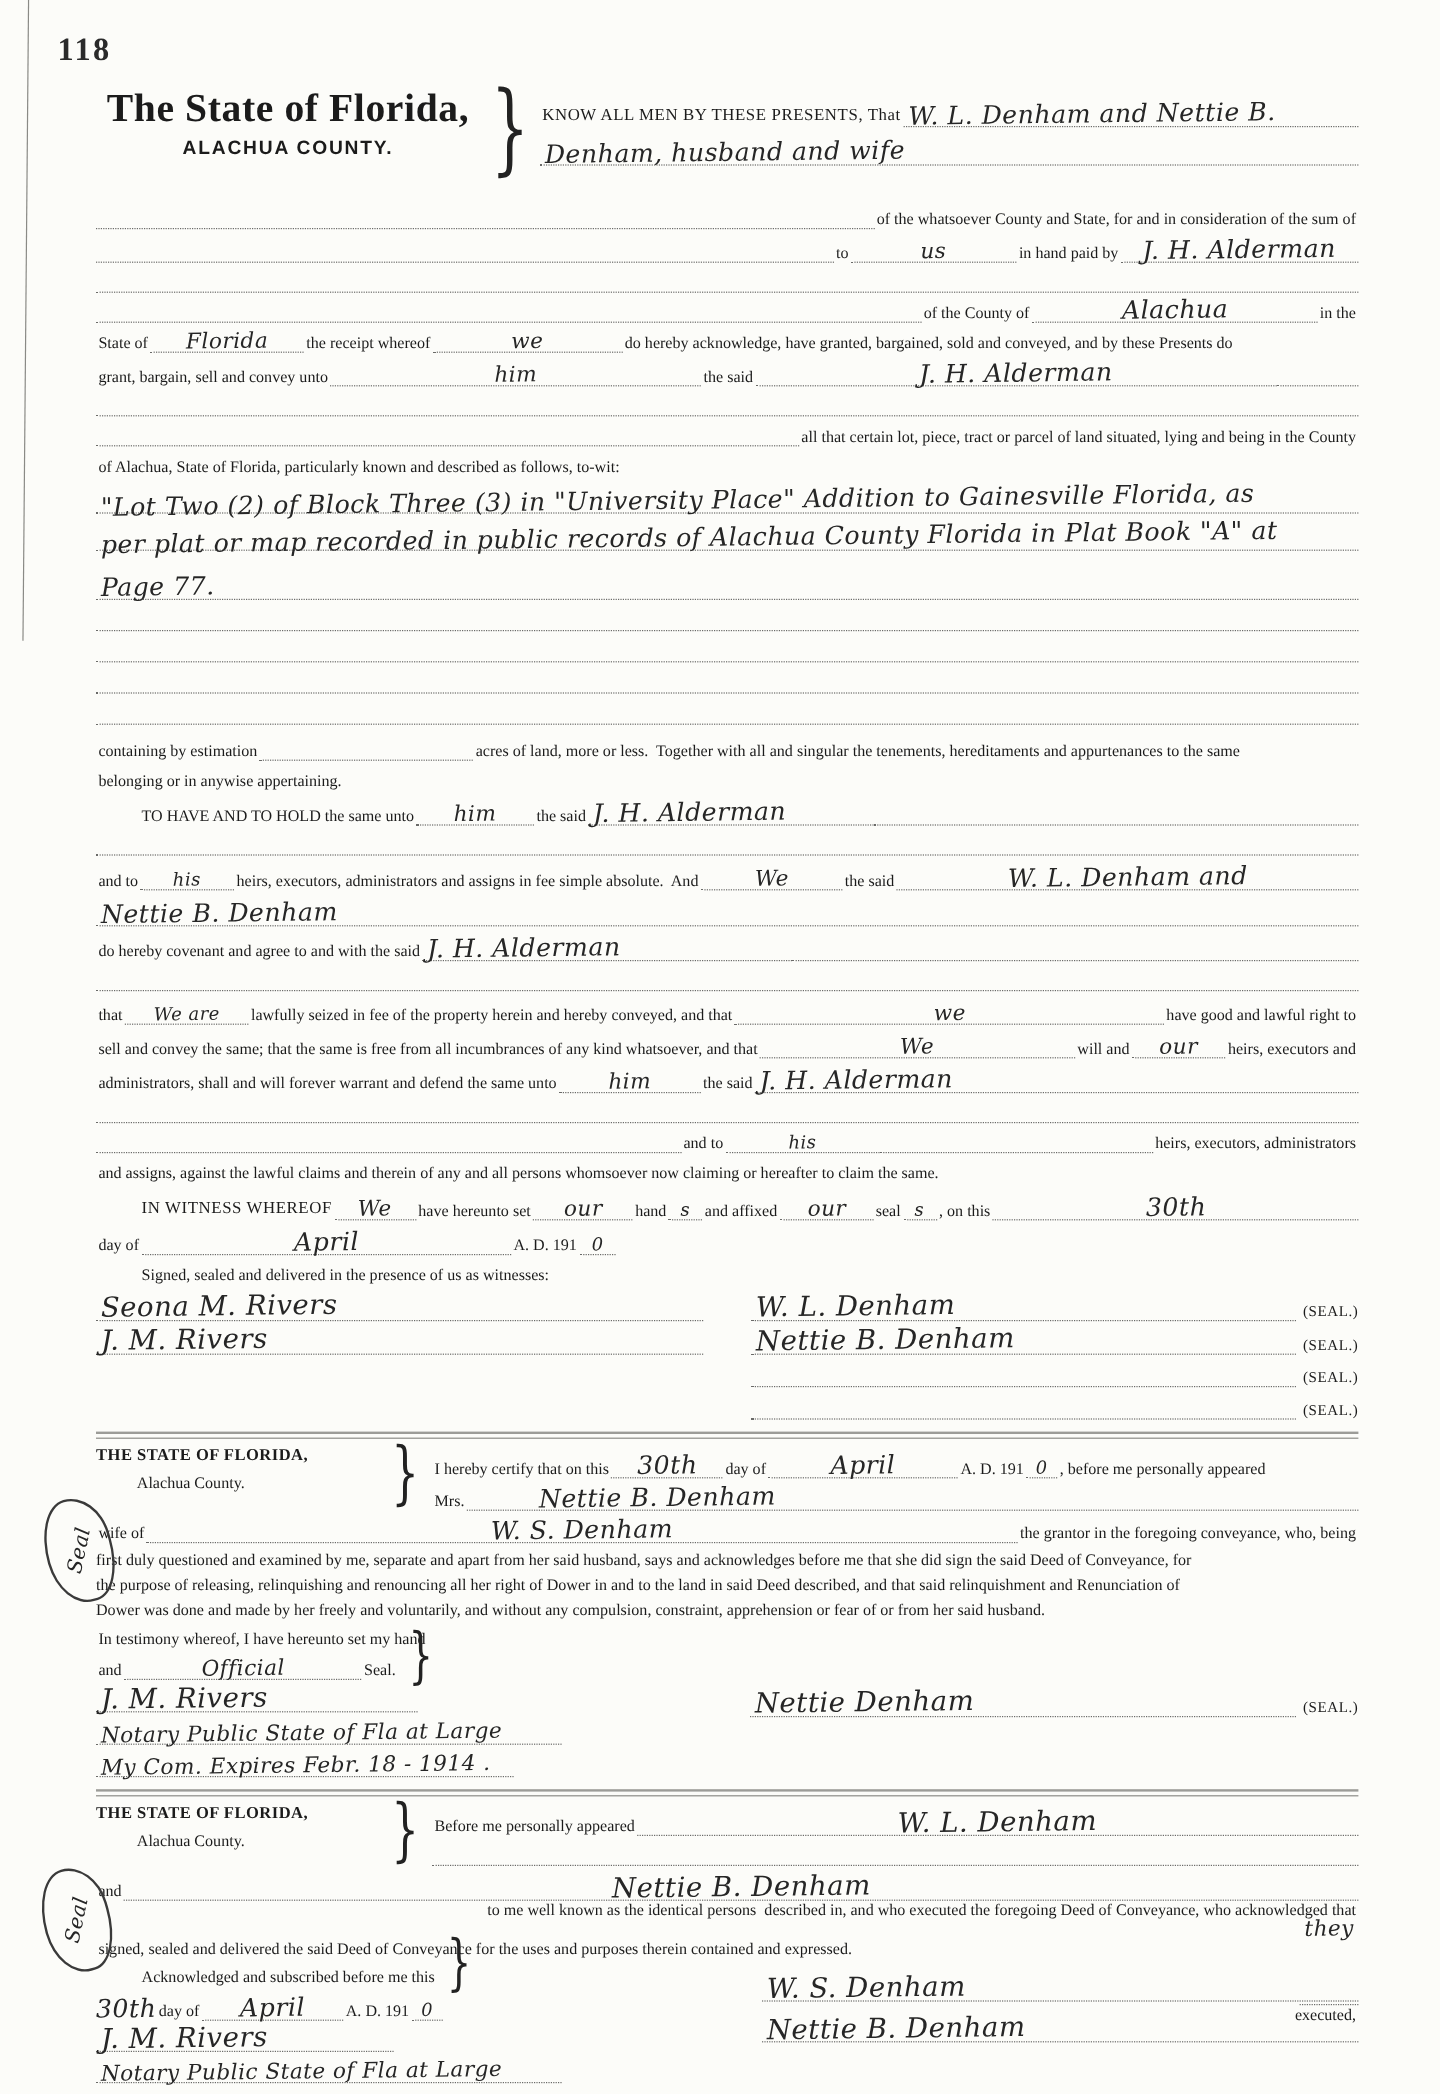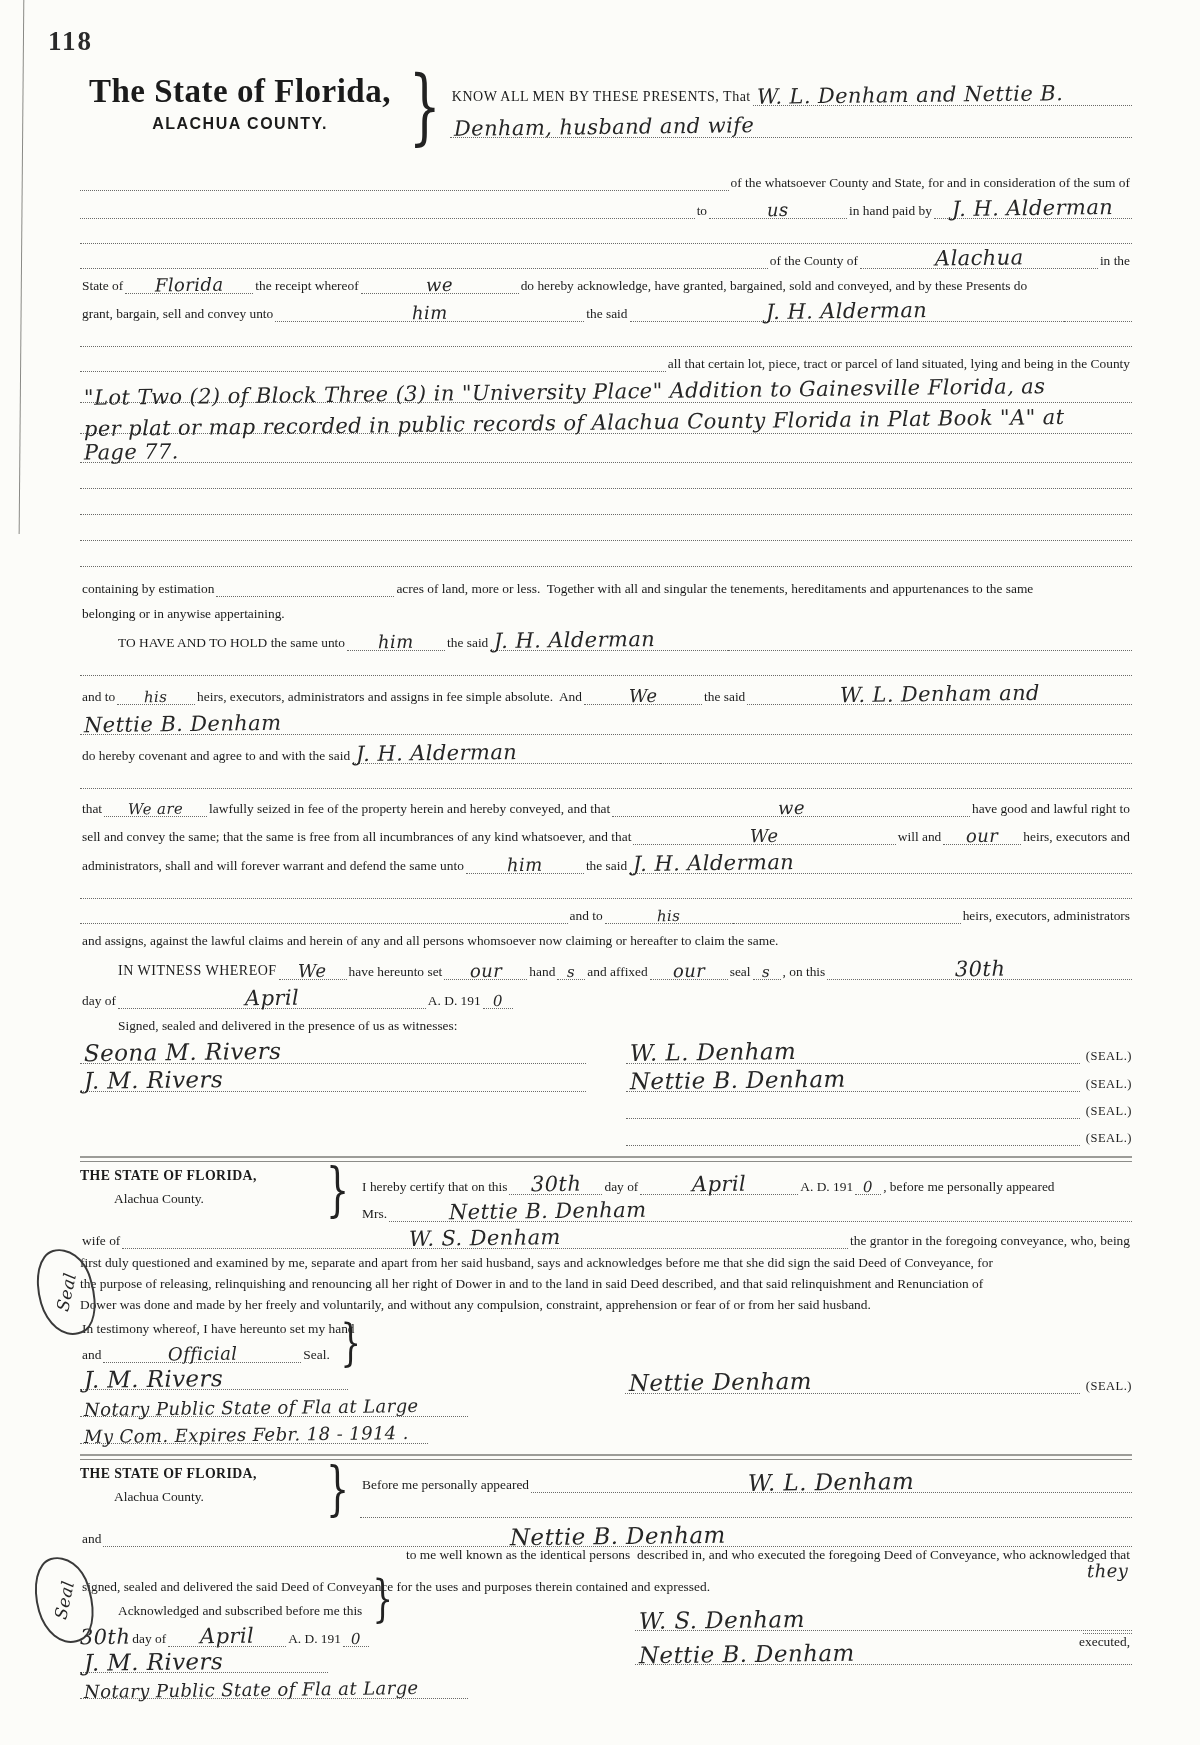--- a/index.html
+++ b/index.html
@@ -96,28 +96,32 @@
       <span class="fill"><span class="hw">him</span></span>
       <span class="t">the said</span>
       <span class="fill"><span class="hw hw-lg">J. H. Alderman</span></span>
       <span class="fill" style="flex:0 0 60px;"></span>
     </div>
     <div class="blank" style="height:24px;"></div>
     <div class="row">
       <span class="fill"></span>
       <span class="t">all that certain lot, piece, tract or parcel of land situated, lying and being in the County</span>
     </div>
+    <div class="row">
+      <span class="t">of Alachua, State of Florida, particularly known and described as follows, to-wit:</span>
+      <span style="flex:1;"></span>
+    </div>
 
     <div class="row" style="height:31px;">
       <span class="fill fl"><span class="hw hw-lg">"Lot Two (2) of Block Three (3) in "University Place" Addition to Gainesville Florida, as</span></span>
     </div>
     <div class="row" style="height:31px;">
       <span class="fill fl"><span class="hw hw-lg">per plat or map recorded in public records of Alachua County Florida in Plat Book "A" at</span></span>
     </div>
-    <div class="row" style="height:29px;">
+    <div class="row" style="height:29px;margin-top:12px;">
       <span class="fill fl"><span class="hw hw-lg">Page 77.</span></span>
     </div>
     <div class="blank" style="height:25px;"></div>
     <div class="blank" style="height:25px;"></div>
     <div class="blank" style="height:25px;"></div>
     <div class="blank" style="height:25px;"></div>
 
     <div class="row" style="height:30px;">
       <span class="t">containing by estimation</span>
       <span class="fill" style="flex:0 0 170px;"></span>
@@ -175,21 +179,21 @@
     </div>
     <div class="blank" style="height:24px;"></div>
     <div class="row">
       <span class="fill"></span>
       <span class="t">and to</span>
       <span class="fill" style="flex:0 0 120px;"><span class="hw hw-sm">his</span></span>
       <span class="fill" style="flex:0 0 220px;"></span>
       <span class="t">heirs, executors, administrators</span>
     </div>
     <div class="row">
-      <span class="t">and assigns, against the lawful claims and herein of any and all persons whomsoever now claiming or hereafter to claim the same.</span>
+      <span class="t">and assigns, against the lawful claims and therein of any and all persons whomsoever now claiming or hereafter to claim the same.</span>
       <span style="flex:1;"></span>
     </div>
 
     <div class="row ind" style="height:31px;">
       <span class="t caps">IN WITNESS WHEREOF</span>
       <span class="fill" style="flex:0 0 60px;"><span class="hw">We</span></span>
       <span class="t">have hereunto set</span>
       <span class="fill" style="flex:0 0 75px;"><span class="hw">our</span></span>
       <span class="t">hand</span>
       <span class="fill" style="flex:0 0 20px;"><span class="hw hw-sm">s</span></span>

